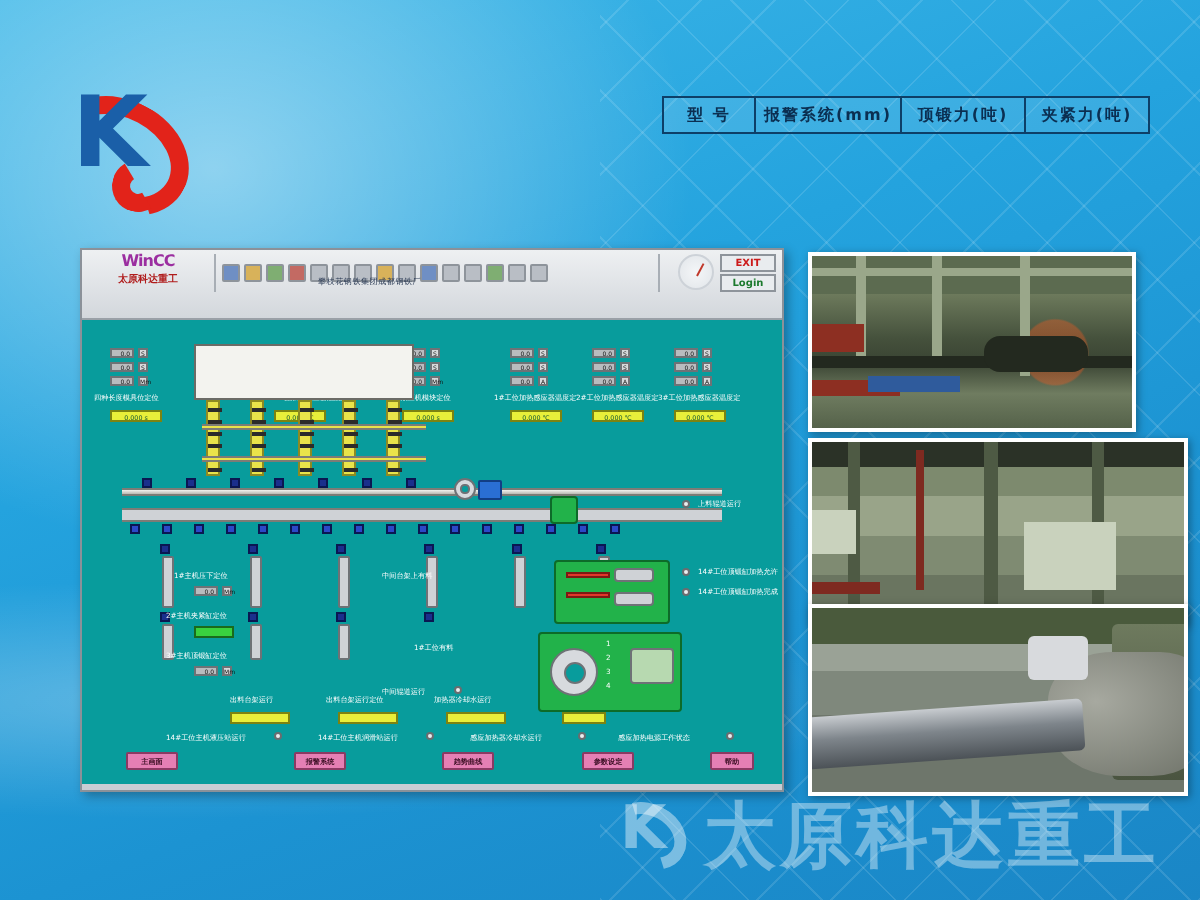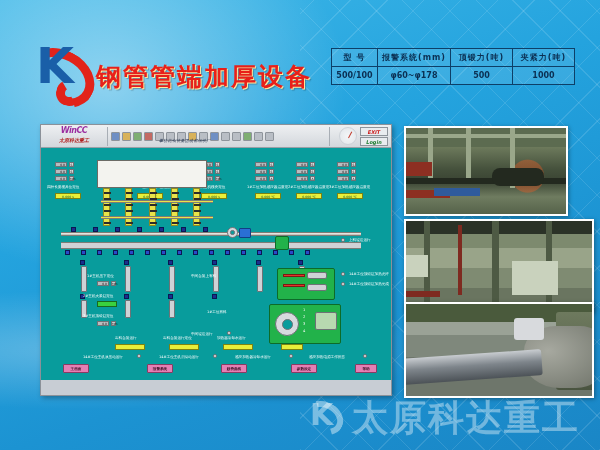--- a/index.html
+++ b/index.html
@@ -79,24 +79,23 @@
   .col-a{width:46px;} .col-b{width:66px;} .col-c{width:62px;} .col-d{width:62px;}
 
   
   #hmi {
     position:absolute; left:40px; top:124px; width:352px; height:272px;
     background:#c8cdd4; border:1px solid #8b9199;
     box-shadow:2px 2px 5px rgba(0,0,0,.3);
     overflow:hidden;
   }
   #hmi-toolbar {
-    position:relative; height:23px; width:100%;
+    position:relative; height:35px; width:100%;
     background:linear-gradient(#eef0f2,#d3d7dc);
     border-bottom:1px solid #9aa0a7;
-    font-style:italic;
   }
   .wincc-logo {
     position:absolute; left:4px; top:1px; width:58px; height:21px;
     text-align:center;
   }
   .wincc-logo .w1 {
     display:block; font-size:8px; font-weight:bold; color:#9b2ea0;
     letter-spacing:-.5px; line-height:10px;
   }
   .wincc-logo .w2 {
@@ -322,39 +321,32 @@
   <div id="bg-glow"></div>
   <div id="bg-sweep"></div>
 </div>
 
 <div id="header">
   <div class="logo-wrap">
     <div class="logo-swoosh"></div>
     <div class="logo-tail"></div>
     <div class="logo-k">K</div>
   </div>
-  <div id="main-title">钢管管端加厚设备</div>
 </div>
 
 <table id="spec-table">
   <thead>
     <tr>
       <th class="col-a">型  号</th>
       <th class="col-b">报警系统(mm)</th>
       <th class="col-c">顶锻力(吨)</th>
       <th class="col-d">夹紧力(吨)</th>
     </tr>
   </thead>
   <tbody>
-    <tr>
-      <td>500/100</td>
-      <td>φ60~φ178</td>
-      <td>500</td>
-      <td>1000</td>
-    </tr>
   </tbody>
 </table>
 
 <div id="hmi">
 
   <div id="hmi-toolbar">
     <div class="wincc-logo">
       <span class="w1">WinCC</span>
       <span class="w2">太原科达重工</span>
     </div>

